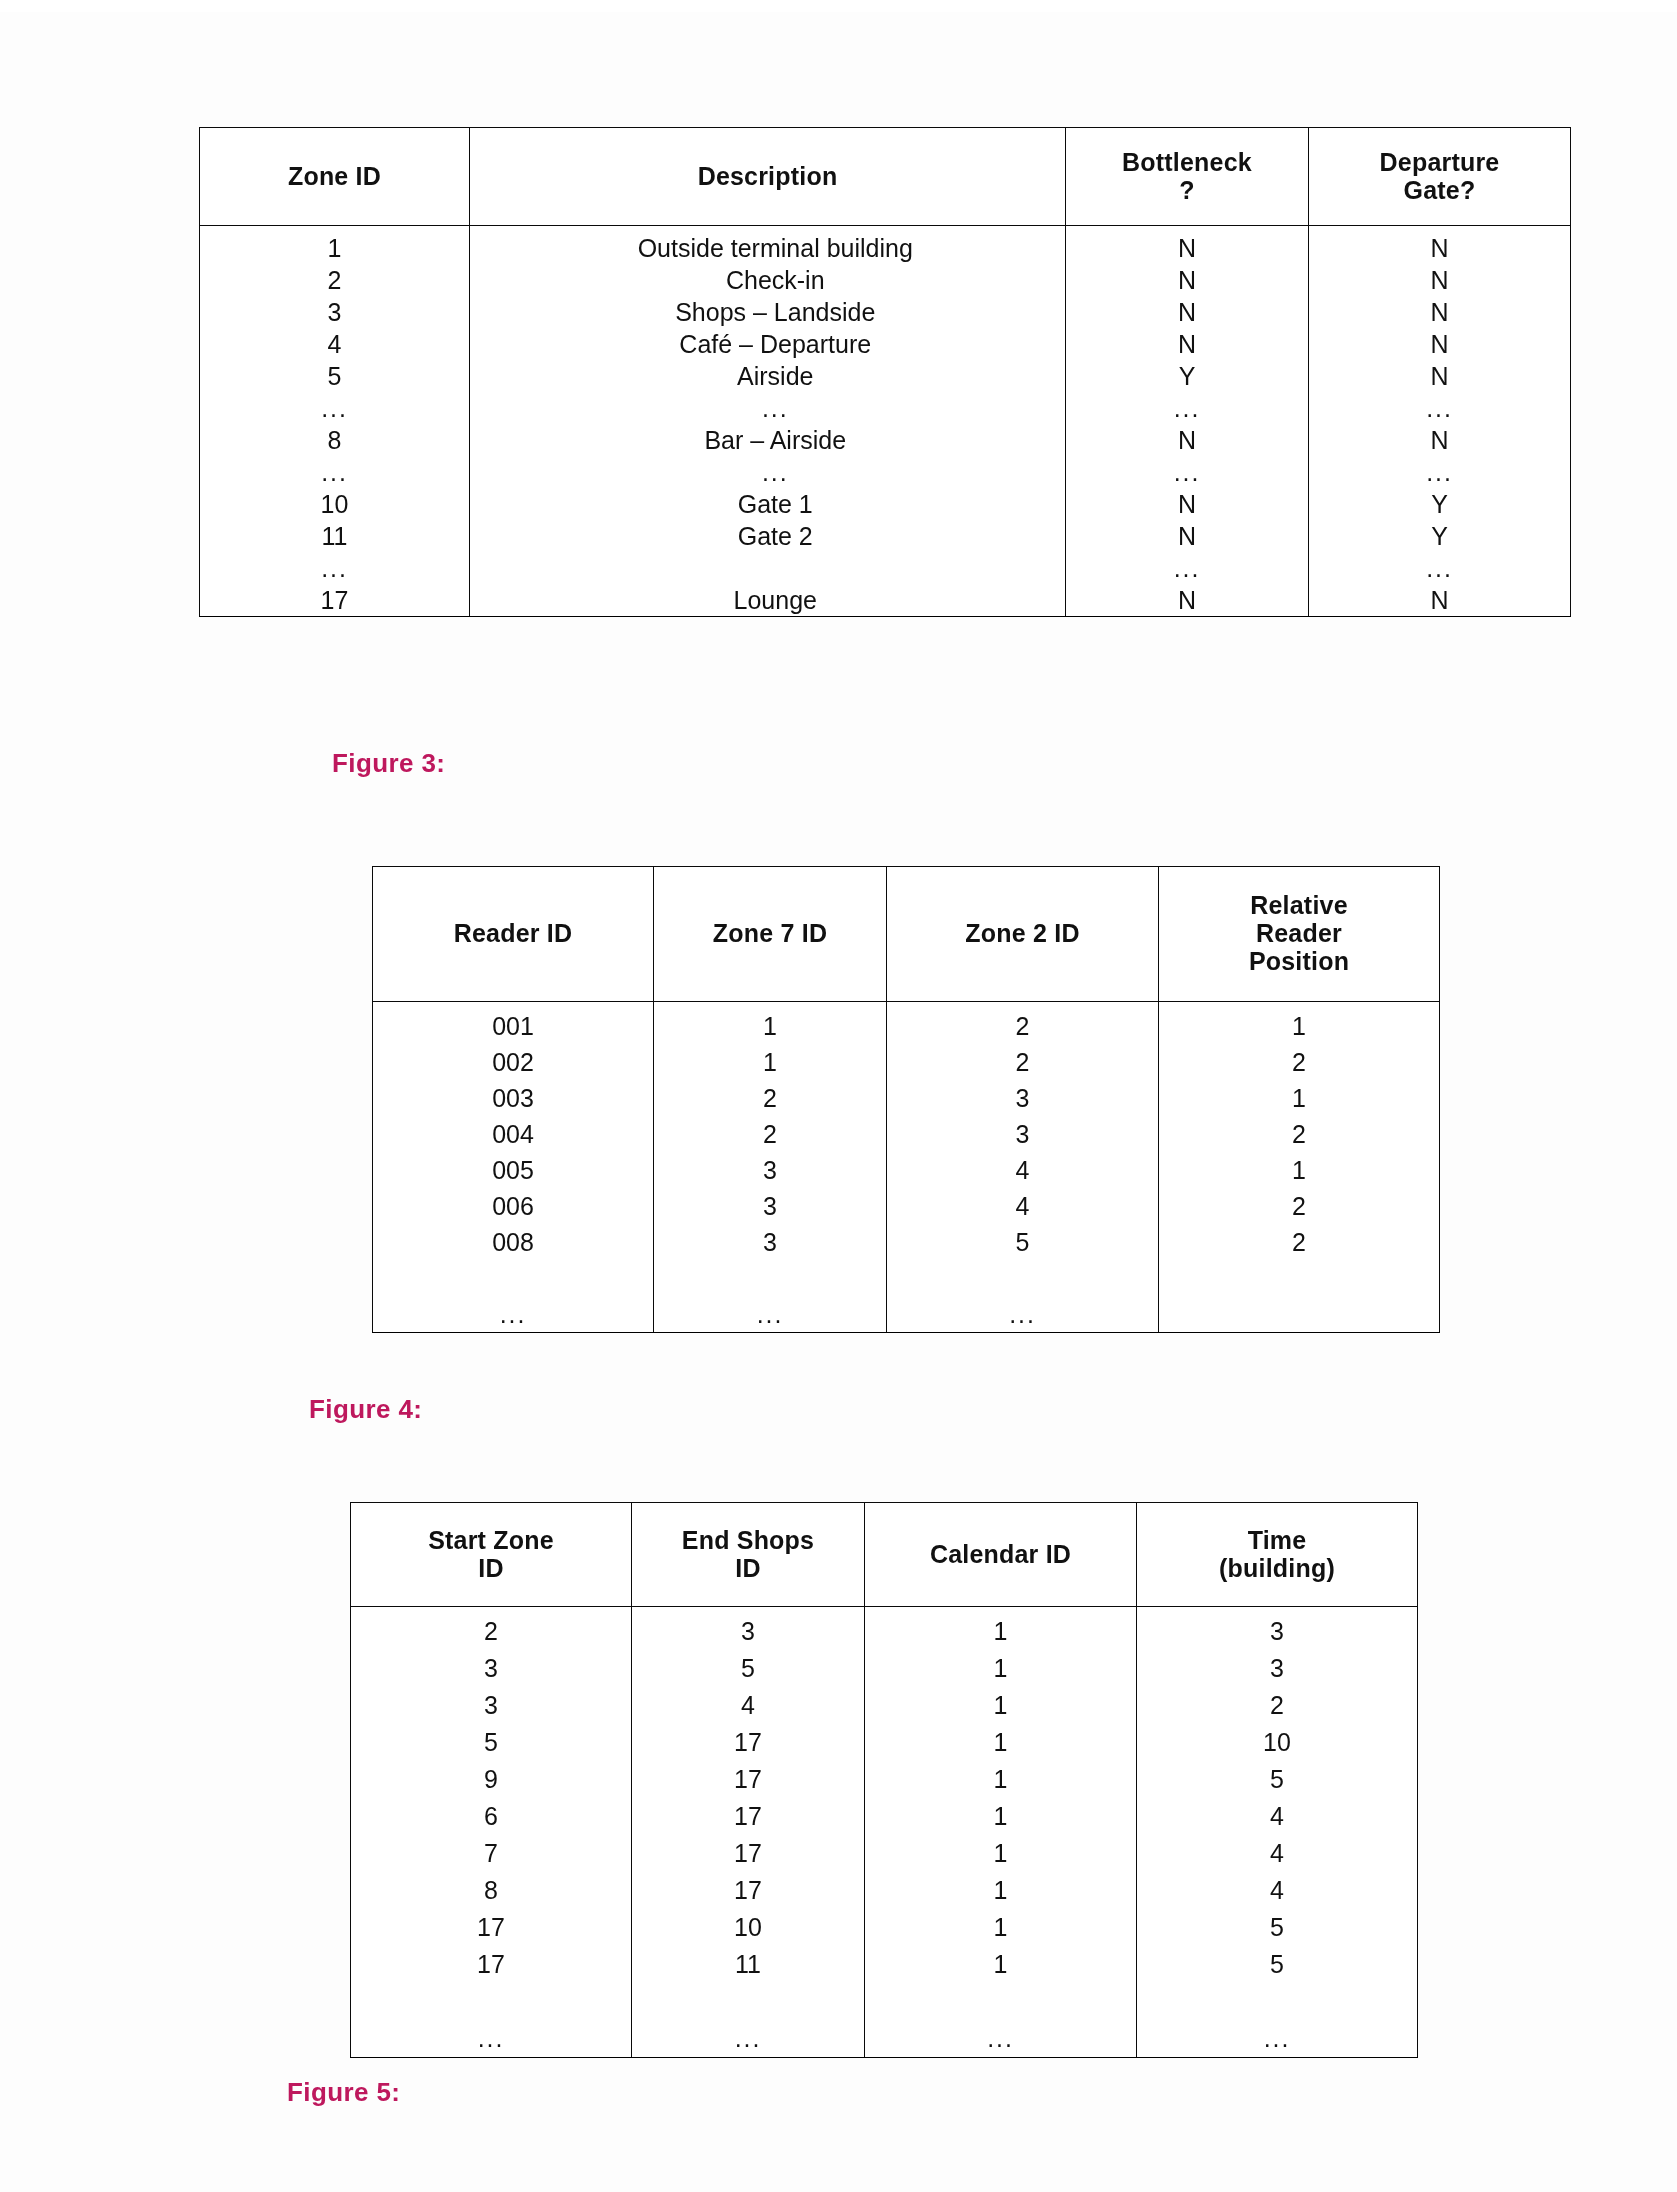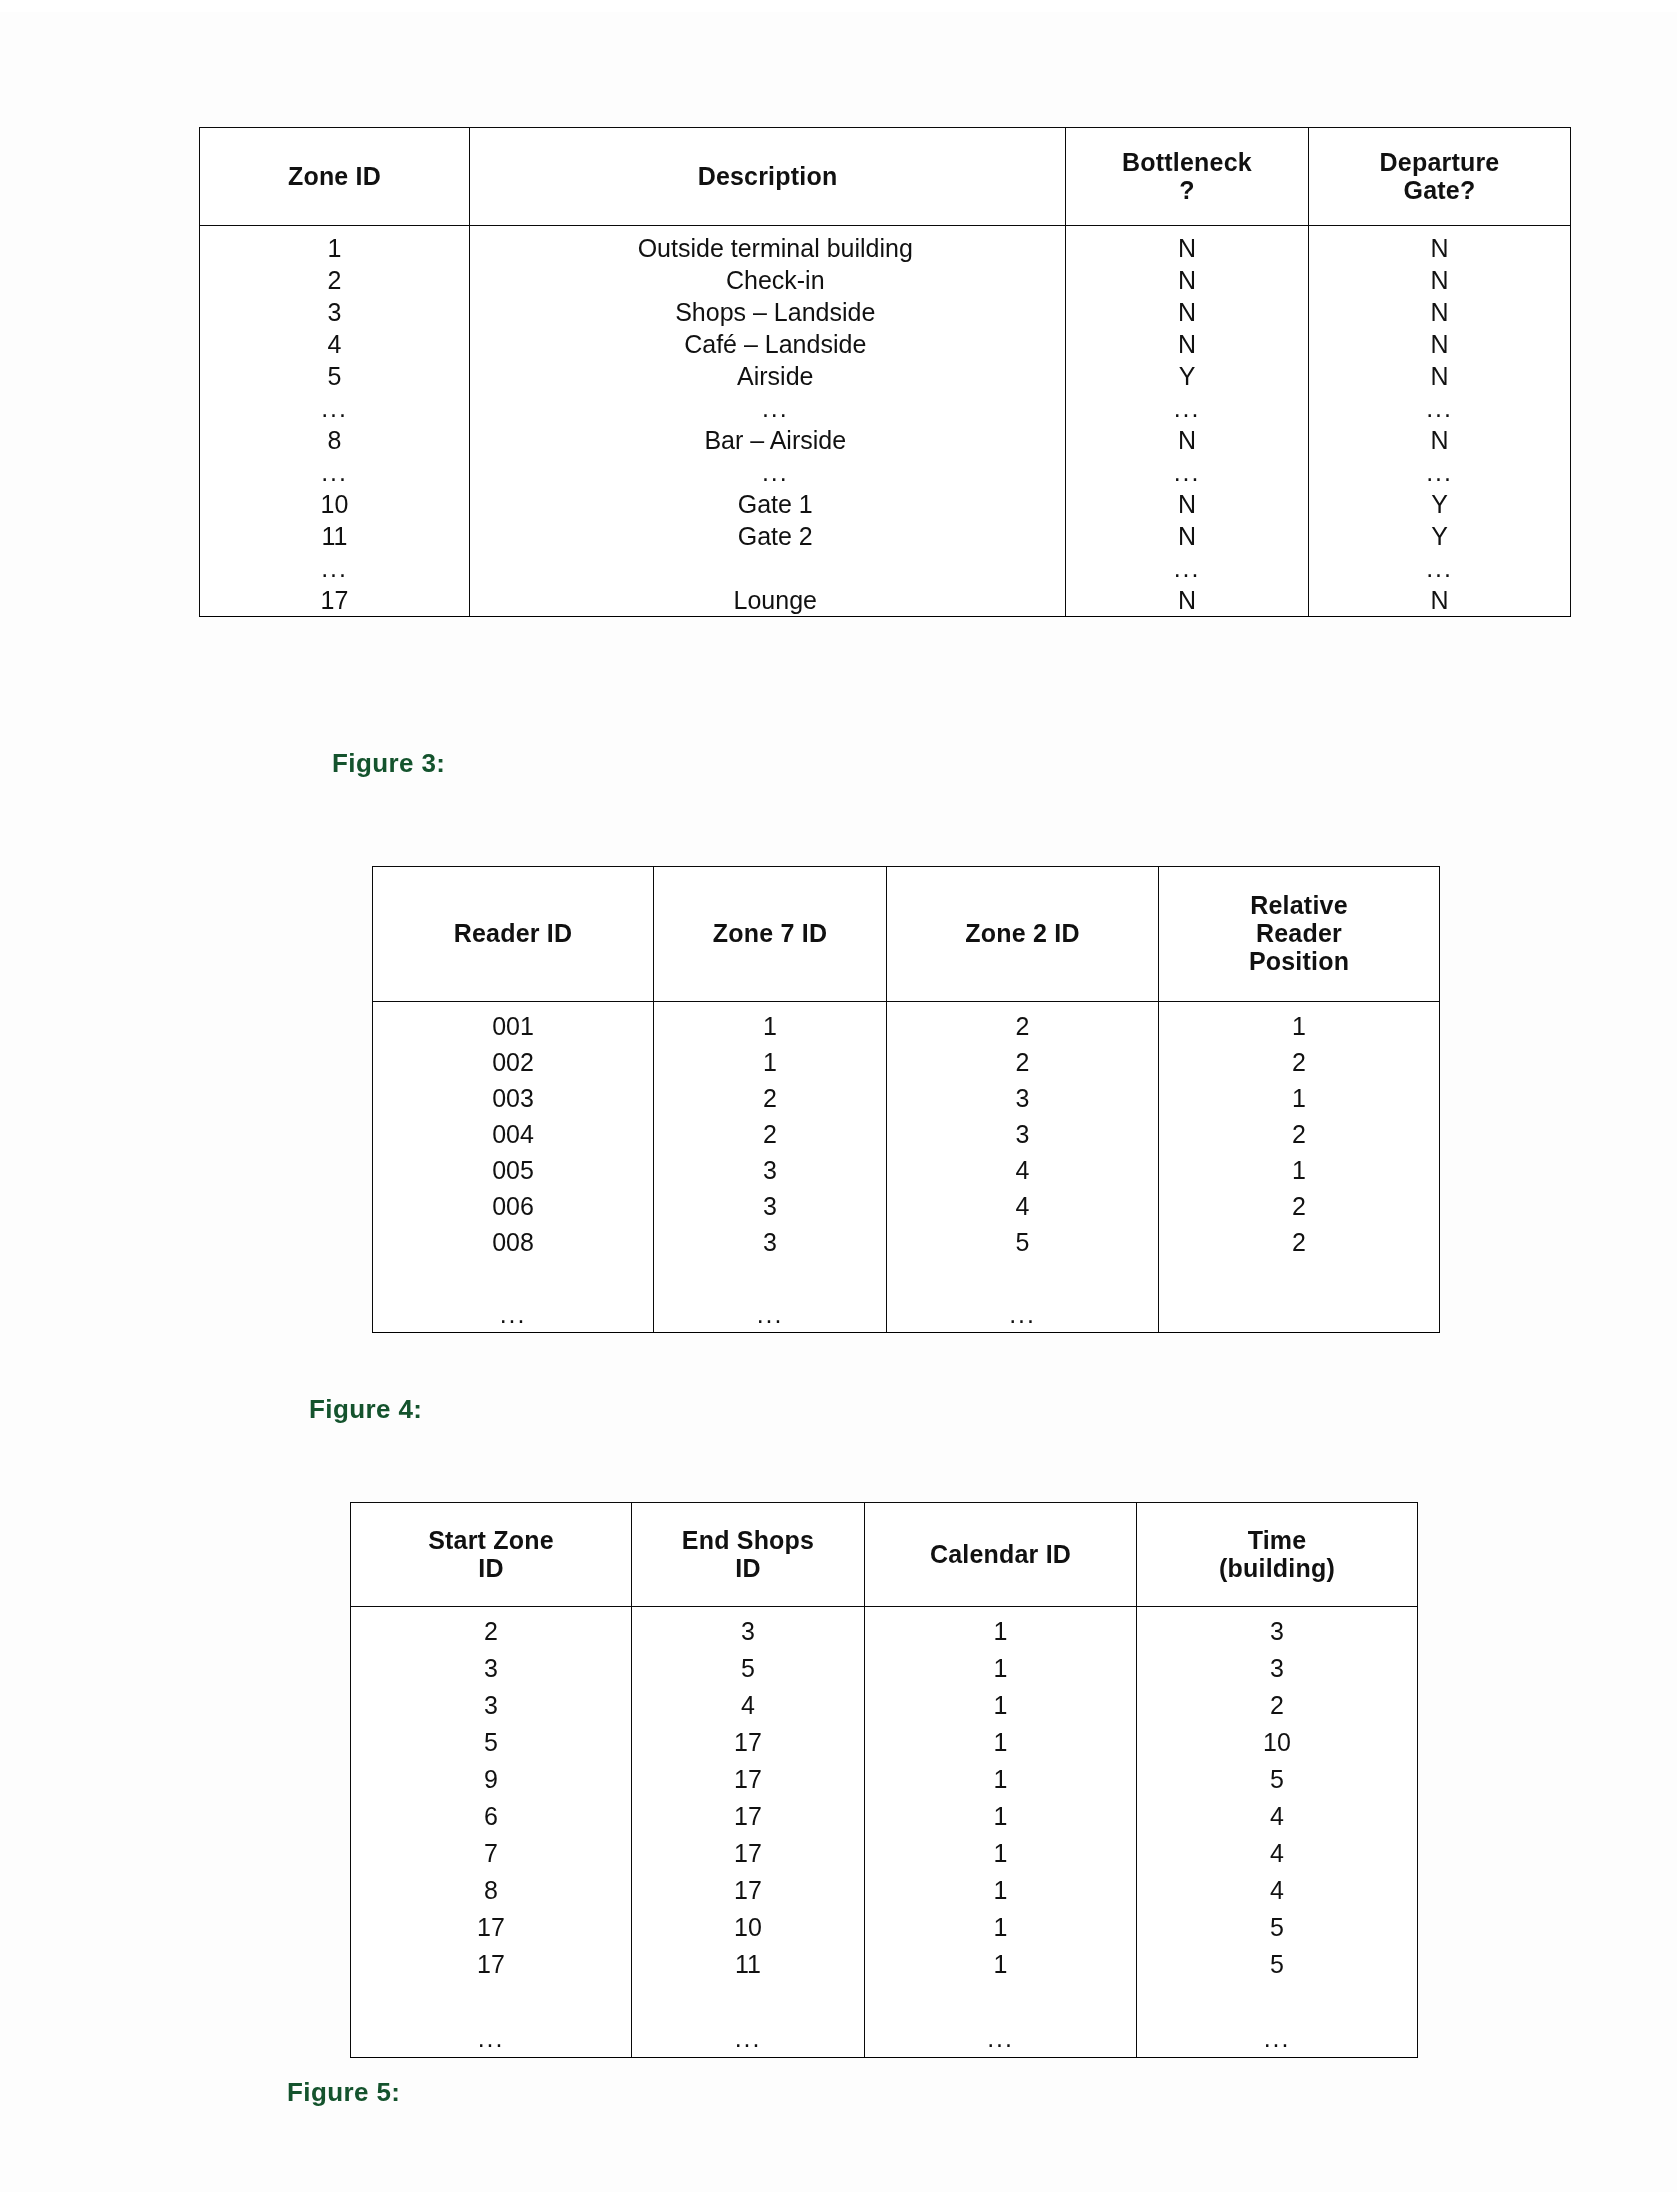--- a/index.html
+++ b/index.html
@@ -104,21 +104,21 @@
   #table-times col.c-time { width: 281px; }
   #table-times thead th { height: 82px; }
   #table-times tbody td { height: 37px; }
 
   
   .figure-caption {
     position: absolute;
     font-size: 26px;
     font-weight: bold;
     letter-spacing: 0.4px;
-    color: #14532d;
+    color: #be185d;
   }
   #caption-fig3 { left: 332px; top: 736px; }
   #caption-fig4 { left: 309px; top: 1382px; }
   #caption-fig5 { left: 287px; top: 2065px; }
 
   
   .doc-table th, .doc-table td { border-color: #0a0a0a; }
 </style>
 </head>
 <body>
@@ -160,21 +160,21 @@
         <td class="center-cell">N</td>
       </tr>
       <tr>
         <td class="center-cell">3</td>
         <td class="left-cell">Shops – Landside</td>
         <td class="center-cell">N</td>
         <td class="center-cell">N</td>
       </tr>
       <tr>
         <td class="center-cell">4</td>
-        <td class="left-cell">Café – Landside</td>
+        <td class="left-cell">Café – Departure</td>
         <td class="center-cell">N</td>
         <td class="center-cell">N</td>
       </tr>
       <tr>
         <td class="center-cell">5</td>
         <td class="left-cell">Airside</td>
         <td class="center-cell">Y</td>
         <td class="center-cell">N</td>
       </tr>
       <tr>

